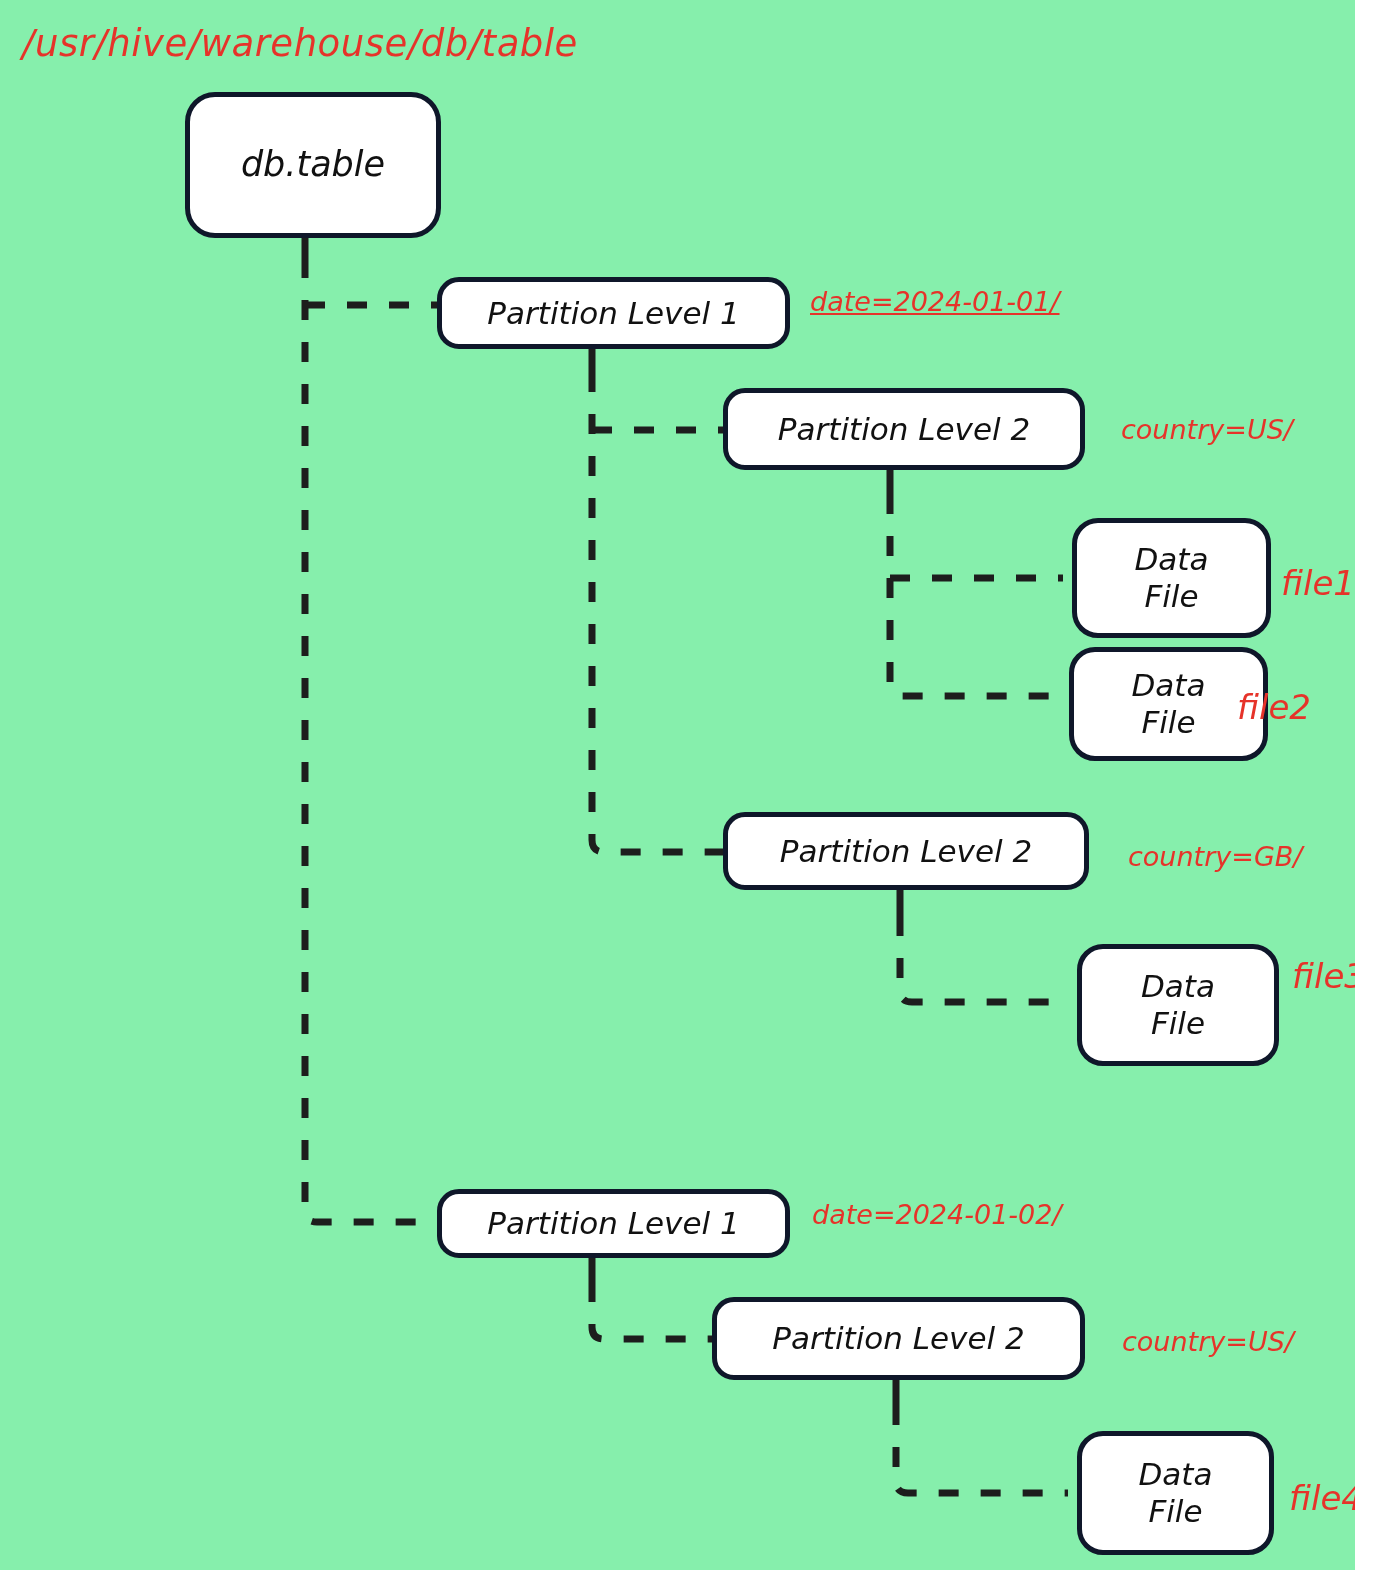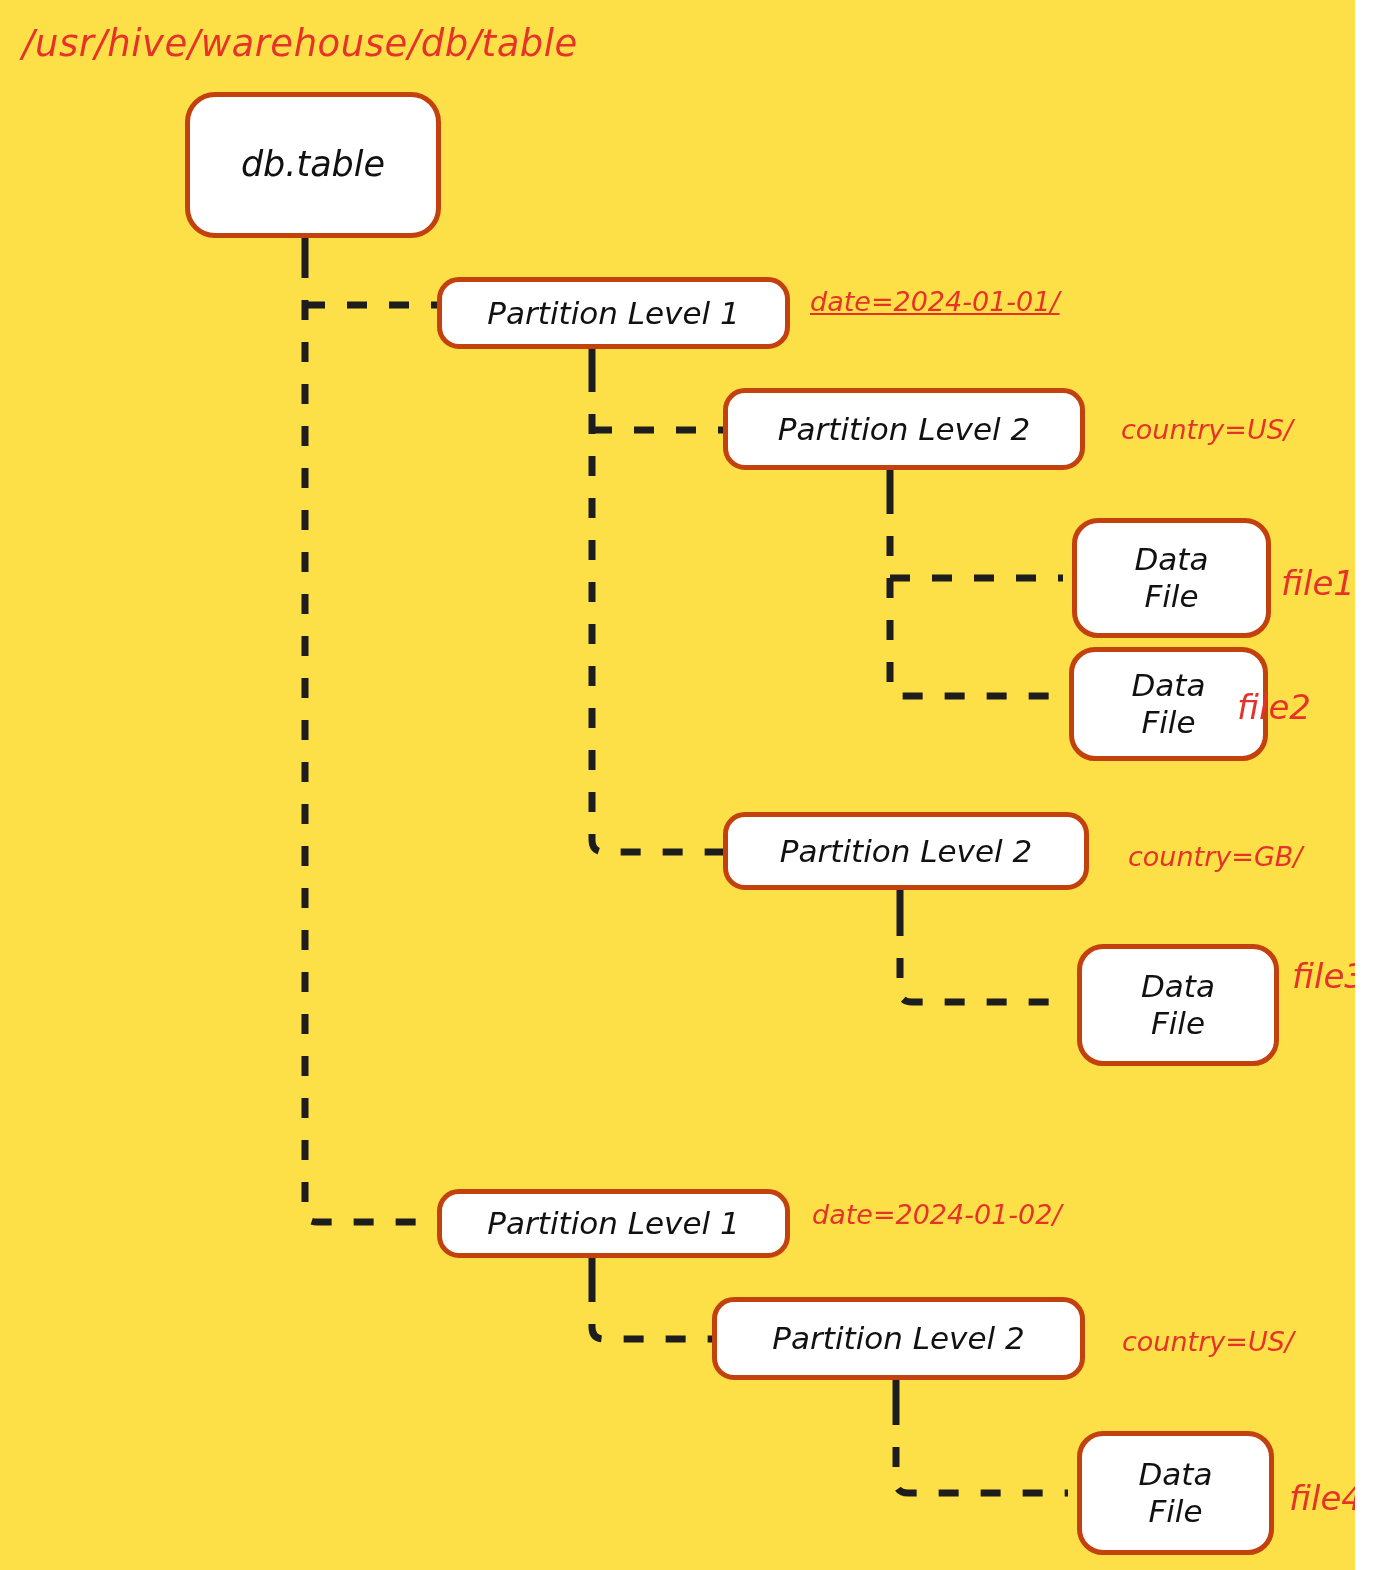--- a/index.html
+++ b/index.html
@@ -7,21 +7,21 @@
     padding: 0;
     background: #ffffff;
   }
   body {
     font-family: "DejaVu Sans", sans-serif;
   }
   #canvas {
     position: relative;
     width: 1355px;
     height: 1570px;
-    background: #fde047;
+    background: #86efac;
     overflow: hidden;
   }
   #edges {
     position: absolute;
     left: 0;
     top: 0;
     width: 1381px;
     height: 1570px;
     pointer-events: none;
   }
@@ -32,21 +32,21 @@
     font-size: 37px;
     font-style: italic;
     font-weight: 500;
     letter-spacing: 0.5px;
     white-space: nowrap;
   }
   .node {
     position: absolute;
     box-sizing: border-box;
     background: #ffffff;
-    border: 5px solid #c2410c;
+    border: 5px solid #0f172a;
     border-radius: 22px;
     display: flex;
     align-items: center;
     justify-content: center;
     text-align: center;
     color: #111111;
     font-family: "DejaVu Sans", sans-serif;
     font-size: 31px;
     font-style: italic;
     line-height: 1.18;

